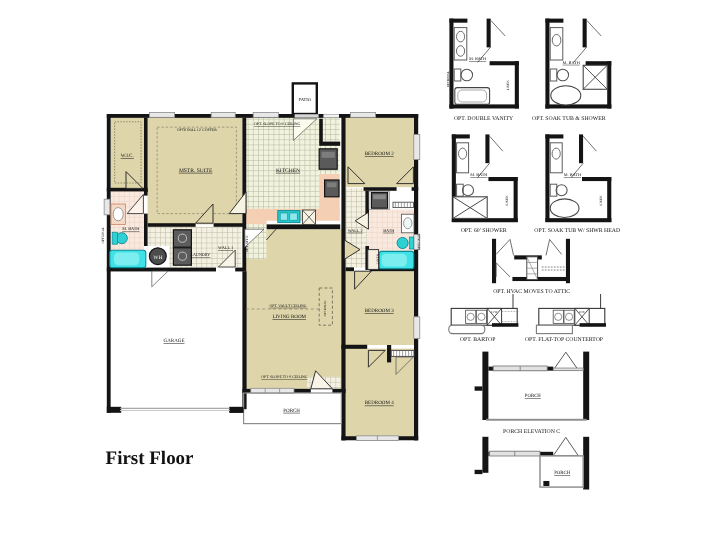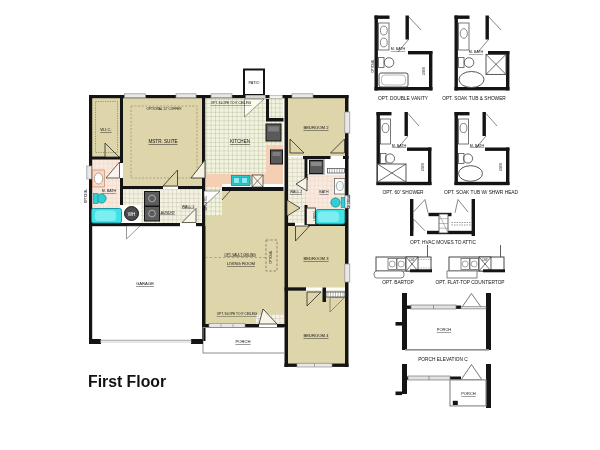--- a/index.html
+++ b/index.html
@@ -1,16 +1,16 @@
 <!DOCTYPE html>
 <html><head>
 <meta charset="utf-8">
 <style>
 html,body{margin:0;padding:0;background:#fff;}
-#page{width:600px;height:408px;position:relative;font-family:Liberation Sans, sans-serif;}
+#page{width:600px;height:408px;position:relative;font-family:Liberation Serif, serif;}
 svg{display:block;}
 </style>
 </head>
 <body>
 <div id="page">
 <svg width="600" height="450" viewBox="0 0 600 450" xmlns="http://www.w3.org/2000/svg">
 <defs>
 <pattern id="tg" width="4.3" height="4.3" patternUnits="userSpaceOnUse">
  <rect width="4.3" height="4.3" fill="#f2f3de"></rect>
  <path d="M0 .25H4.3M.25 0V4.3" stroke="#b4b69b" stroke-width="0.5"></path>

